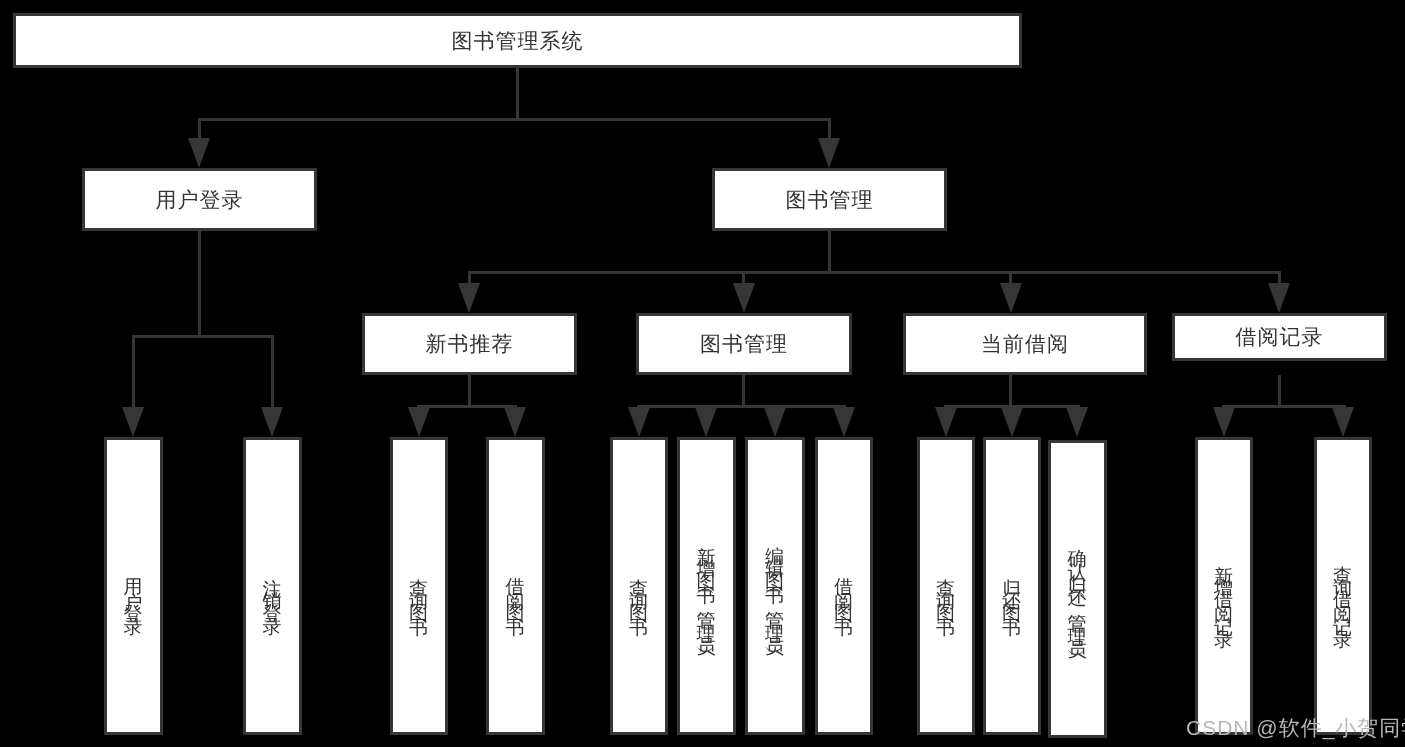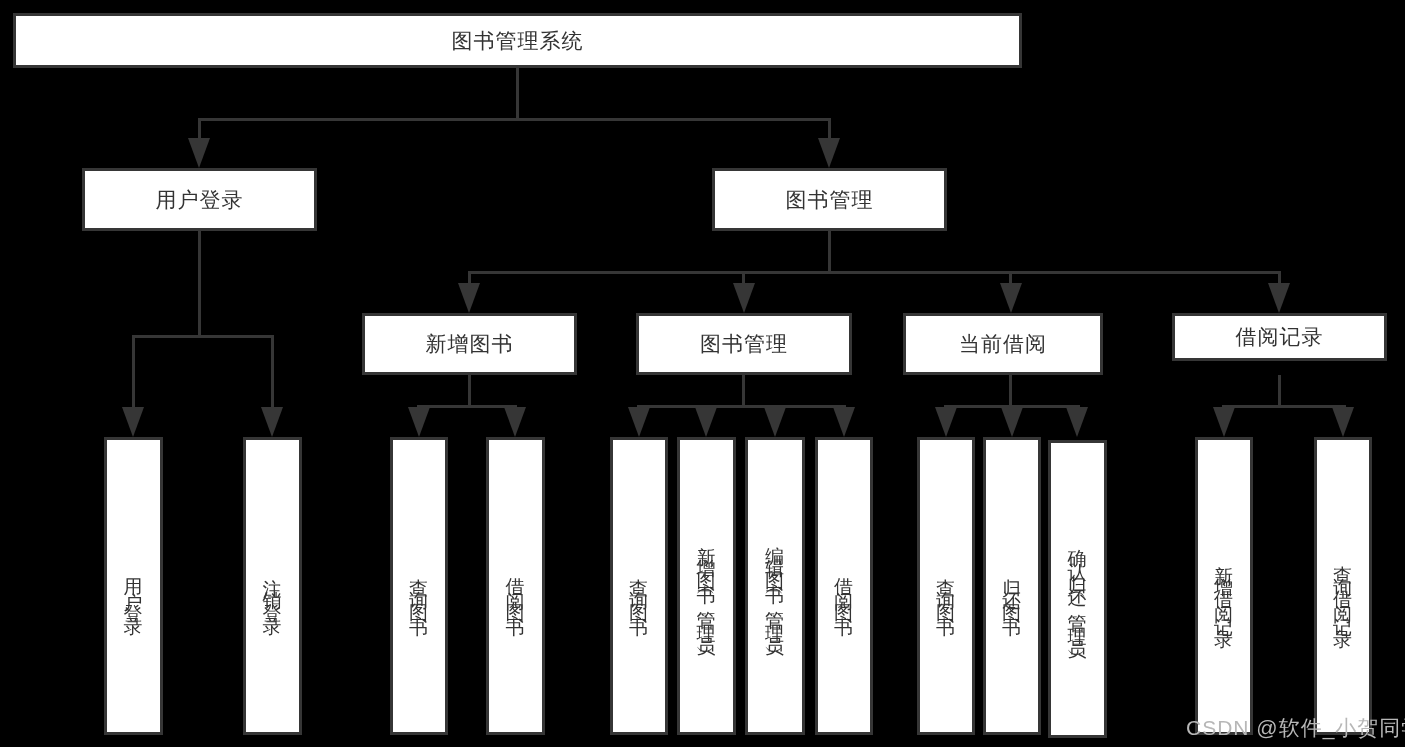--- a/index.html
+++ b/index.html
@@ -82,23 +82,23 @@
   <div class="hl" style="left:468px;top:271px;width:813px"></div>
   <div class="vl" style="left:468px;top:271px;height:17px"></div>
   <div class="vl" style="left:742px;top:271px;height:17px"></div>
   <div class="vl" style="left:1009px;top:271px;height:17px"></div>
   <div class="vl" style="left:1278px;top:271px;height:17px"></div>
   <div class="ar" style="left:458px;top:283px"></div>
   <div class="ar" style="left:733px;top:283px"></div>
   <div class="ar" style="left:1000px;top:283px"></div>
   <div class="ar" style="left:1268px;top:283px"></div>
 
-  <div class="box h" style="left:362px;top:313px;width:215px;height:62px">新增图书</div>
+  <div class="box h" style="left:362px;top:313px;width:215px;height:62px">新书推荐</div>
   <div class="box h" style="left:636px;top:313px;width:216px;height:62px">图书管理</div>
-  <div class="box h" style="left:903px;top:313px;width:200px;height:62px">当前借阅</div>
+  <div class="box h" style="left:903px;top:313px;width:244px;height:62px">当前借阅</div>
   <div class="box h" style="left:1172px;top:313px;width:215px;height:48px">借阅记录</div>
 
   <div class="vl" style="left:468px;top:375px;height:33px"></div>
   <div class="hl" style="left:417px;top:405px;width:100px"></div>
   <div class="ar" style="left:408px;top:407px"></div>
   <div class="ar" style="left:504px;top:407px"></div>
 
   <div class="vl" style="left:742px;top:375px;height:33px"></div>
   <div class="hl" style="left:637px;top:405px;width:209px"></div>
   <div class="ar" style="left:628px;top:407px"></div>

